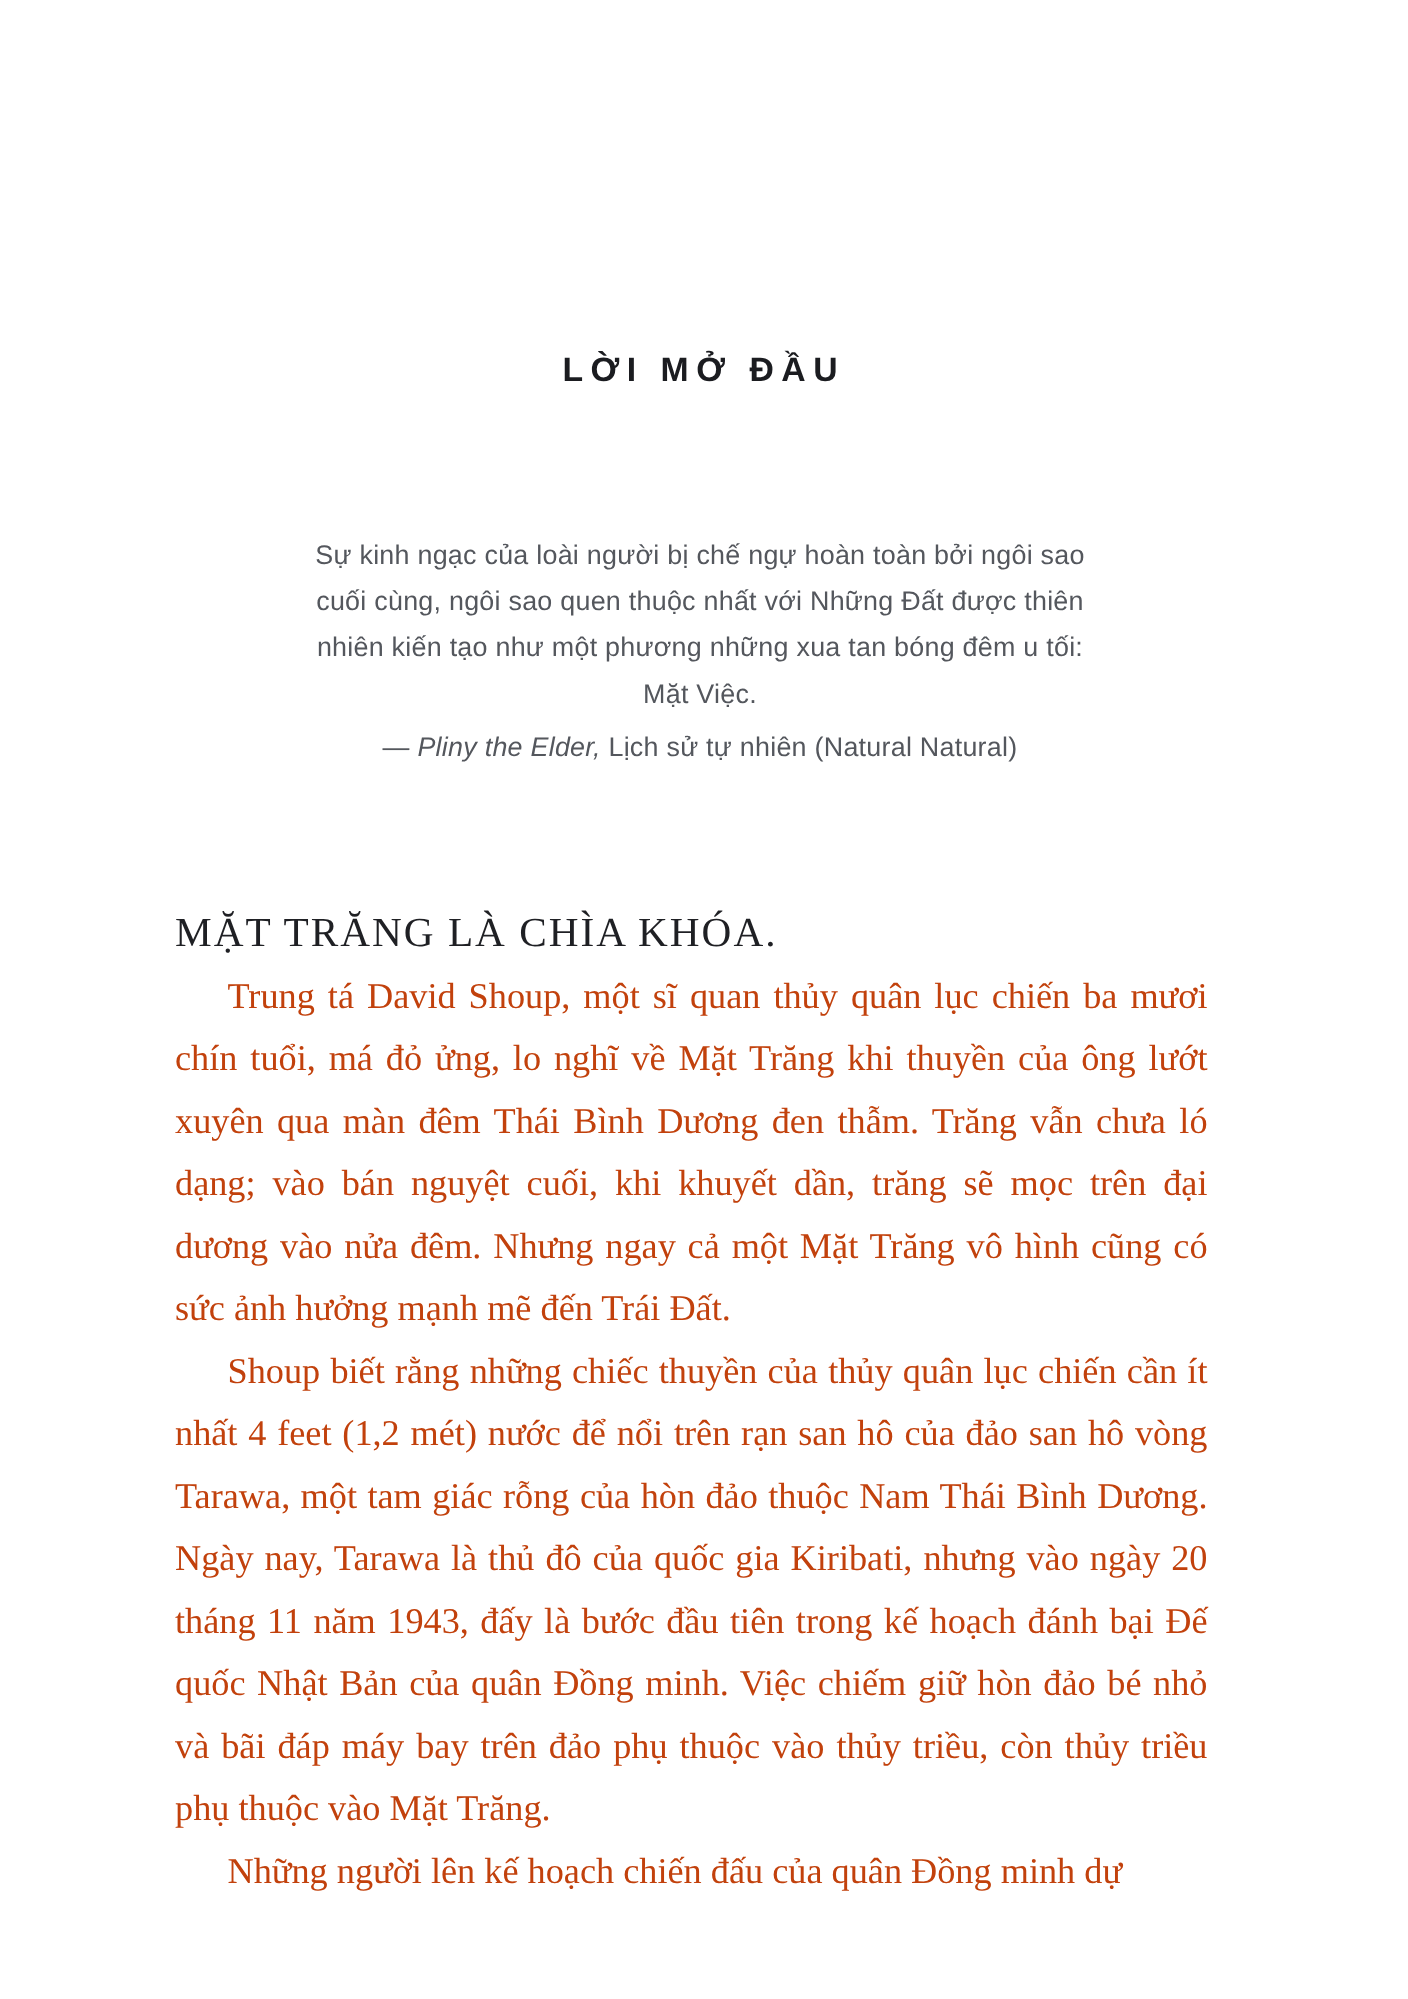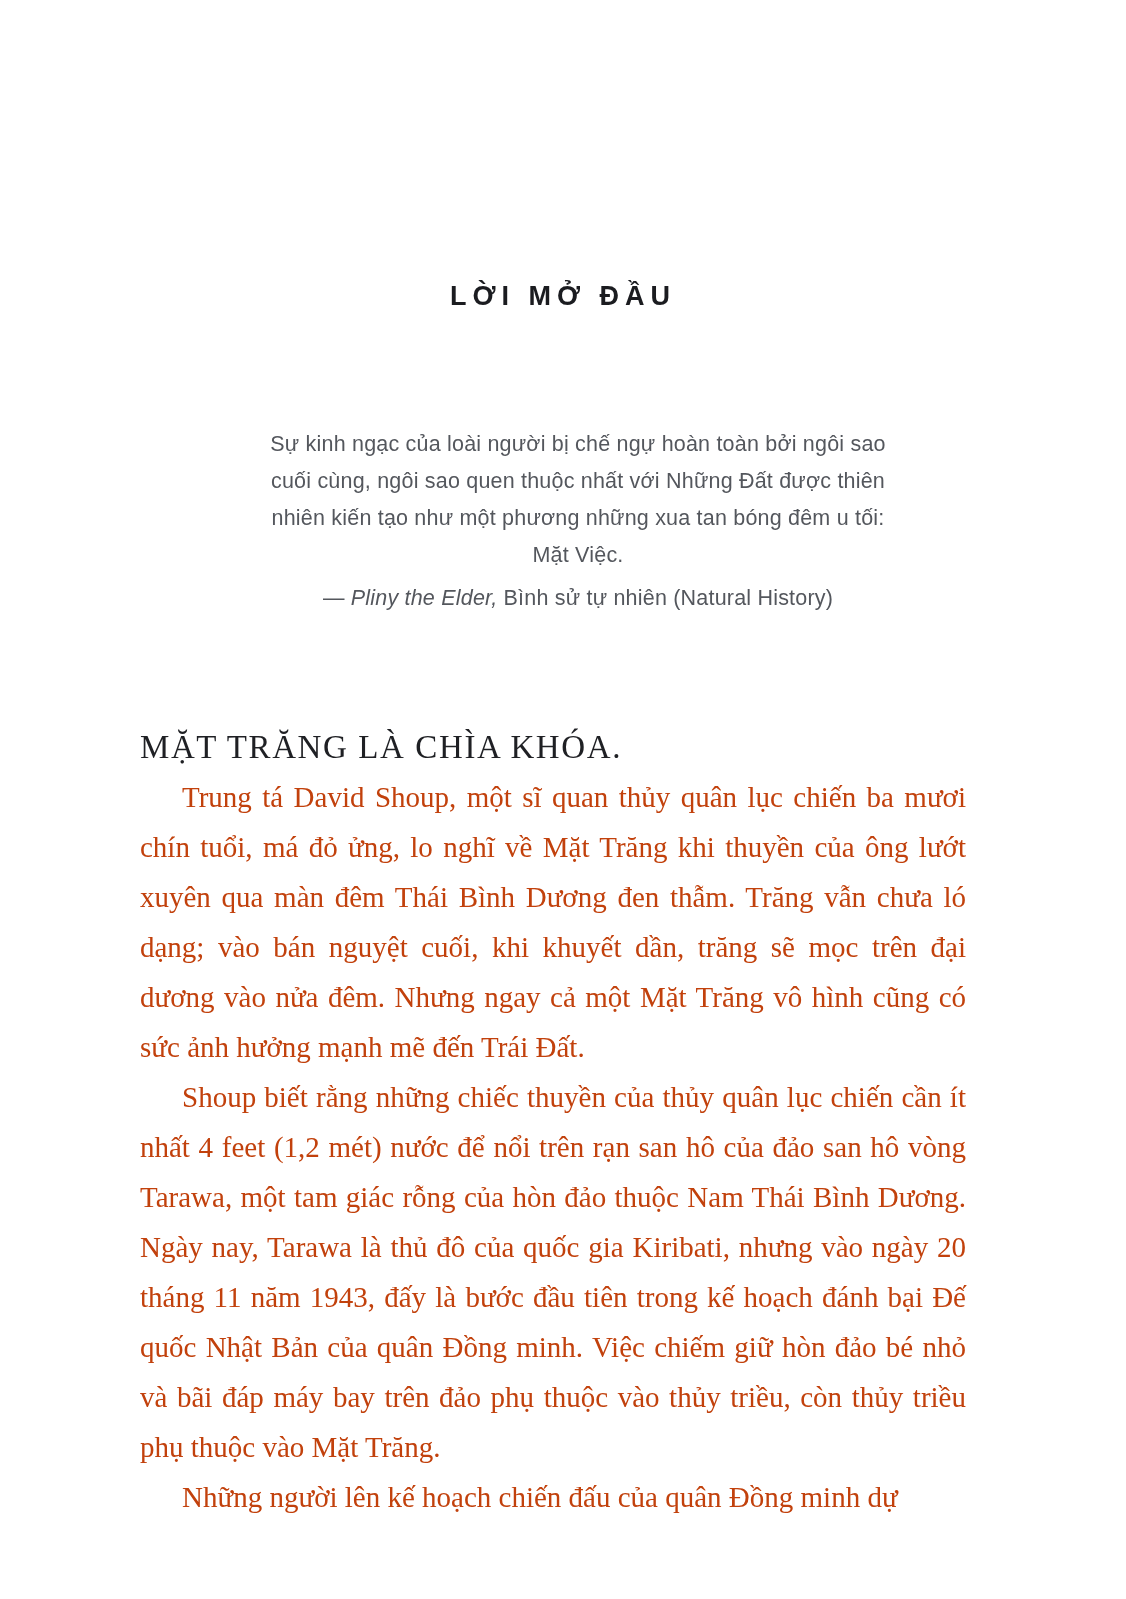--- a/index.html
+++ b/index.html
@@ -24,21 +24,21 @@
     text-align: center;
     font-family: "Liberation Sans", "DejaVu Sans", sans-serif;
     font-weight: 700;
     font-size: 27px;
     letter-spacing: 6px;
     color: #1b1c20;
   }
   .epigraph {
     position: absolute;
     top: 426px;
-    left: 178px;
+    left: 160px;
     width: 800px;
     text-align: center;
     font-family: "Liberation Sans", "DejaVu Sans", sans-serif;
     font-size: 21.5px;
     line-height: 37px;
     letter-spacing: 0.2px;
     color: #54575d;
   }
   .epigraph-line {
     display: block;
@@ -81,21 +81,21 @@
   <div class="chapter-title">LỜI MỞ ĐẦU</div>
 
   <div class="epigraph">
     <span class="epigraph-line">Sự kinh ngạc của loài người bị chế ngự hoàn toàn bởi ngôi sao</span>
     <span class="epigraph-line">cuối cùng, ngôi sao quen thuộc nhất với Những Đất được thiên</span>
     <span class="epigraph-line">nhiên kiến tạo như một phương những xua tan bóng đêm u tối:</span>
     <span class="epigraph-line">Mặt Việc.</span>
     <div class="epigraph-attribution">
       <span>—</span>
       <span class="attr-author">Pliny the Elder,</span>
-      <span>Bình sử tự nhiên (Natural History)</span>
+      <span>Lịch sử tự nhiên (Natural Natural)</span>
     </div>
   </div>
 
   <div class="body-text">
     <div class="opener">MẶT TRĂNG LÀ CHÌA KHÓA.</div>
     <p class="para">Trung tá David Shoup, một sĩ quan thủy quân lục chiến ba mươi chín tuổi, má đỏ ửng, lo nghĩ về Mặt Trăng khi thuyền của ông lướt xuyên qua màn đêm Thái Bình Dương đen thẫm. Trăng vẫn chưa ló dạng; vào bán nguyệt cuối, khi khuyết dần, trăng sẽ mọc trên đại dương vào nửa đêm. Nhưng ngay cả một Mặt Trăng vô hình cũng có sức ảnh hưởng mạnh mẽ đến Trái Đất.</p>
     <p class="para">Shoup biết rằng những chiếc thuyền của thủy quân lục chiến cần ít nhất 4 feet (1,2 mét) nước để nổi trên rạn san hô của đảo san hô vòng Tarawa, một tam giác rỗng của hòn đảo thuộc Nam Thái Bình Dương. Ngày nay, Tarawa là thủ đô của quốc gia Kiribati, nhưng vào ngày 20 tháng 11 năm 1943, đấy là bước đầu tiên trong kế hoạch đánh bại Đế quốc Nhật Bản của quân Đồng minh. Việc chiếm giữ hòn đảo bé nhỏ và bãi đáp máy bay trên đảo phụ thuộc vào thủy triều, còn thủy triều phụ thuộc vào Mặt Trăng.</p>
     <p class="para">Những người lên kế hoạch chiến đấu của quân Đồng minh dự</p>
   </div>
 

